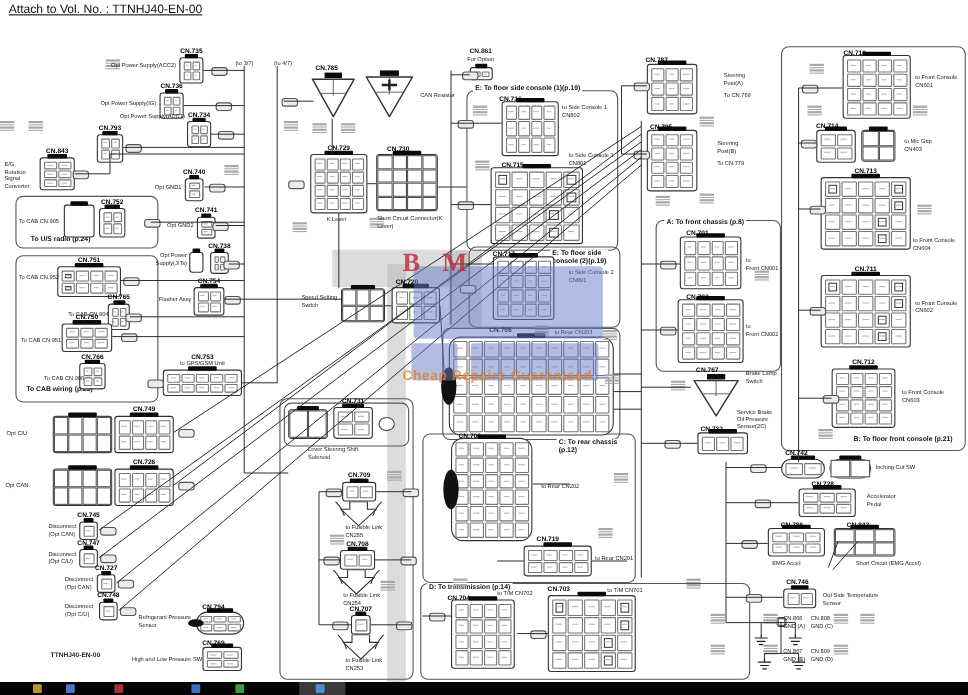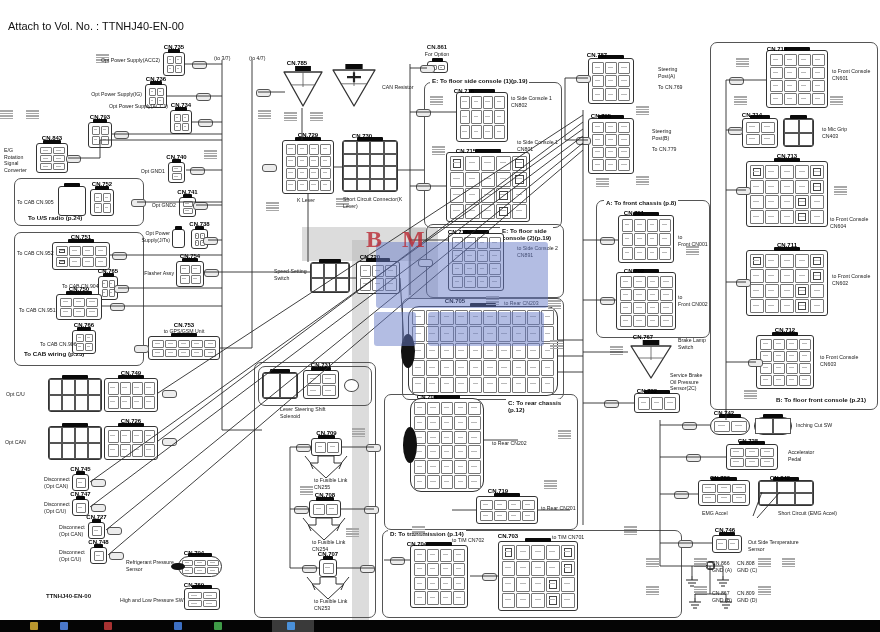--- a/index.html
+++ b/index.html
@@ -1,17 +1,17 @@
 <!DOCTYPE html>
 <html><head>
 <meta charset="utf-8">
 <style>
   html,body{margin:0;padding:0;background:#fff;font-family:"Liberation Sans",sans-serif;}
   #stage{position:relative;width:880px;height:632px;background:#fff;overflow:hidden;}
-  .hdr1{position:absolute;left:8px;top:20px;font-size:11px;color:#111;}
+  .hdr1{position:absolute;left:8px;top:3px;font-size:11px;color:#111;text-decoration:underline;}
   .hdr2{position:absolute;left:7px;top:15px;font-size:20px;font-weight:bold;color:#000;letter-spacing:0.2px;}
   .txt{position:absolute;font-size:5.2px;line-height:1.25;color:#1a1a1a;white-space:pre;}
   .txt.r{transform:translateX(-100%);text-align:right;}
   .txt.c{transform:translateX(-50%);text-align:center;}
   .clabel{position:absolute;font-size:6px;font-weight:bold;color:#000;white-space:nowrap;transform:translateX(-50%);}
   .gbox{position:absolute;border:1.2px solid #555;border-radius:7px;}
   .gcap{position:absolute;font-size:6.2px;font-weight:bold;color:#111;background:#fff;padding:0 2px;white-space:pre;line-height:1.2;}
   .conn{position:absolute;border:1.2px solid #333;border-radius:3px;background:#fff;box-sizing:border-box;display:grid;gap:1px;padding:2.5px;}
   .conn.oval{border-radius:11px;}
   .conn.open{gap:0;padding:0;}
@@ -1310,20 +1310,21 @@
       <div class="txt" style="left: 712px; top: 590px; position: absolute;">CN.867
 GND (B)</div>
       <div class="txt" style="left: 737px; top: 590px; position: absolute;">CN.809
 GND (D)</div>
       <div class="wm-block" style="left: 376px; top: 242px; width: 172px; height: 66px; position: absolute;"></div>
       <div class="wm-block" style="left: 374px; top: 312px; width: 42px; height: 34px; position: absolute;"></div>
       <div class="wm-block" style="left: 428px; top: 312px; width: 116px; height: 34px; position: absolute;"></div>
     </div>
 
   <div class="wm-red">B M</div>
+  <div class="wm-or">Cheap Repairs Guaranteed</div>
 
   <div id="taskbar">
       <div class="tb-hl" style="left: 272px; top: 0px; width: 42px; height: 12px; position: absolute;"></div>
       <div class="tbi" style="left: 30px; top: 2px; width: 8px; height: 8px; position: absolute; background: rgb(184, 150, 46);"></div>
       <div class="tbi" style="left: 60px; top: 2px; width: 8px; height: 8px; position: absolute; background: rgb(74, 119, 201);"></div>
       <div class="tbi" style="left: 104px; top: 2px; width: 8px; height: 8px; position: absolute; background: rgb(168, 50, 50);"></div>
       <div class="tbi" style="left: 174px; top: 2px; width: 8px; height: 8px; position: absolute; background: rgb(61, 111, 194);"></div>
       <div class="tbi" style="left: 214px; top: 2px; width: 8px; height: 8px; position: absolute; background: rgb(63, 154, 71);"></div>
       <div class="tbi" style="left: 287px; top: 2px; width: 8px; height: 8px; position: absolute; background: rgb(74, 144, 217);"></div>
     </div>

